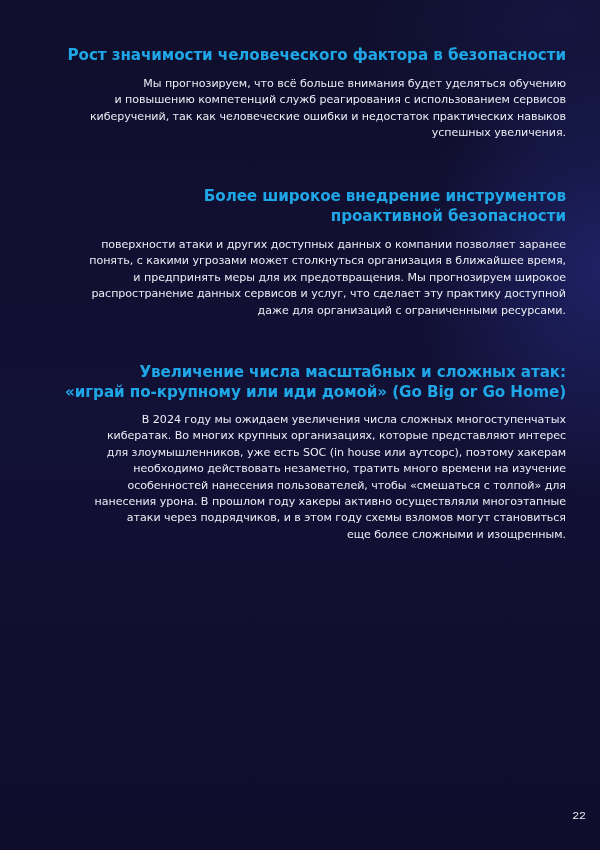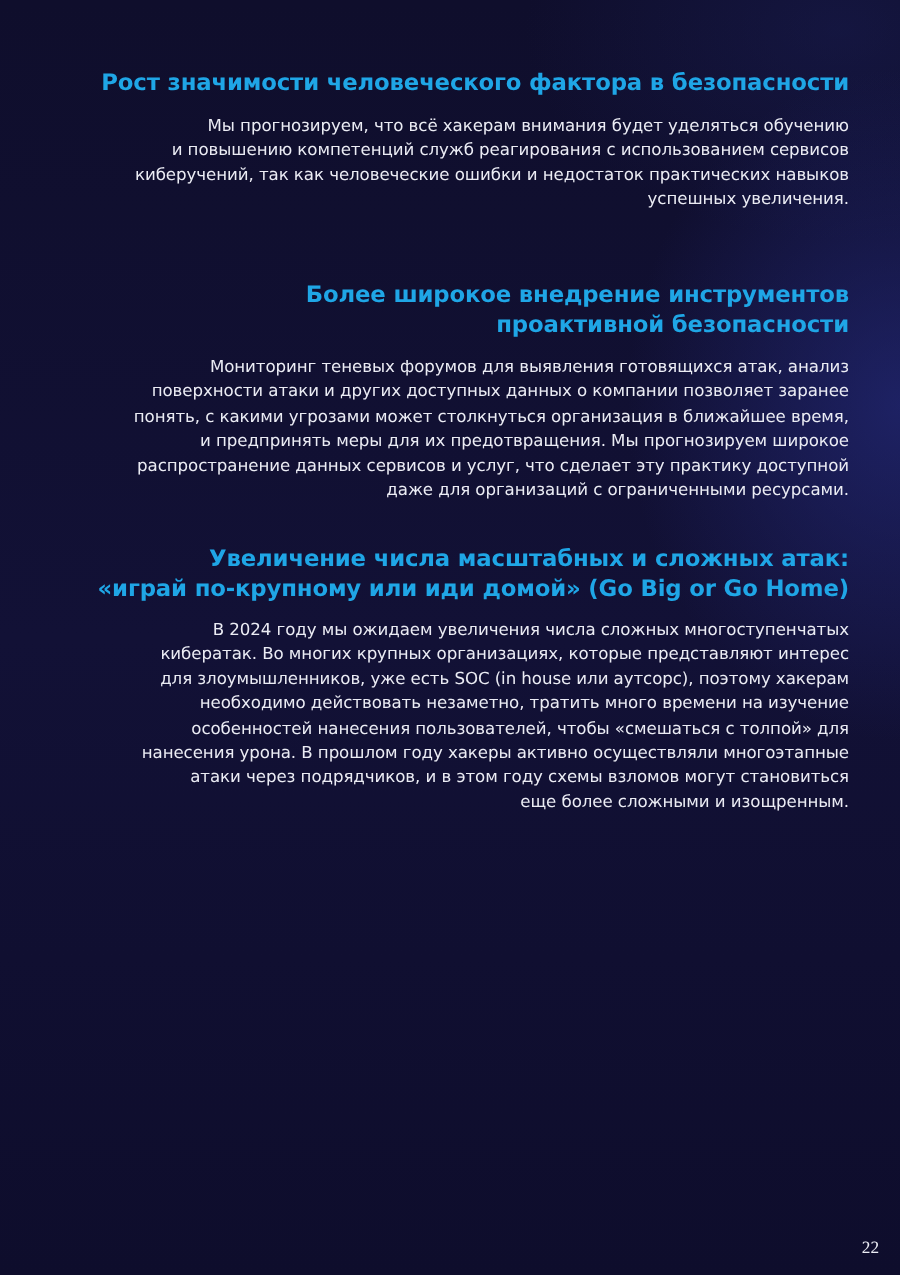--- a/index.html
+++ b/index.html
@@ -53,50 +53,49 @@
     }
     #s1 { top: 45px; }
     #s1 .section-body { margin-top: 11px; }
     #s2 { top: 186px; }
     #s2 .section-body { margin-top: 11px; }
     #s3 { top: 362px; }
     #s3 .section-body { margin-top: 10px; }
     .page-number {
       position: absolute;
       right: 14px;
-      bottom: 12px;
+      bottom: 28px;
       font-size: 11.5px;
       color: #ecedf5;
-      font-family: Liberation Serif, serif;
+      font-family: Liberation Mono, monospace;
     }
   </style>
 </head>
 <body>
 
 <div class="page">
 
   <div class="section" id="s1">
     <h2 class="section-title">
       <span class="line">Рост значимости человеческого фактора в безопасности</span>
     </h2>
     <p class="section-body">
-      <span class="line">Мы прогнозируем, что всё хакерам внимания будет уделяться обучению</span>
+      <span class="line">Мы прогнозируем, что всё больше внимания будет уделяться обучению</span>
       <span class="line">и повышению компетенций служб реагирования с использованием сервисов</span>
       <span class="line">киберучений, так как человеческие ошибки и недостаток практических навыков</span>
       <span class="line">успешных увеличения.</span>
     </p>
   </div>
 
   <div class="section" id="s2">
     <h2 class="section-title">
       <span class="line">Более широкое внедрение инструментов</span>
       <span class="line">проактивной безопасности</span>
     </h2>
     <p class="section-body">
-      <span class="line">Мониторинг теневых форумов для выявления готовящихся атак, анализ</span>
       <span class="line">поверхности атаки и других доступных данных о компании позволяет заранее</span>
       <span class="line">понять, с какими угрозами может столкнуться организация в ближайшее время,</span>
       <span class="line">и предпринять меры для их предотвращения. Мы прогнозируем широкое</span>
       <span class="line">распространение данных сервисов и услуг, что сделает эту практику доступной</span>
       <span class="line">даже для организаций с ограниченными ресурсами.</span>
     </p>
   </div>
 
   <div class="section" id="s3">
     <h2 class="section-title">

